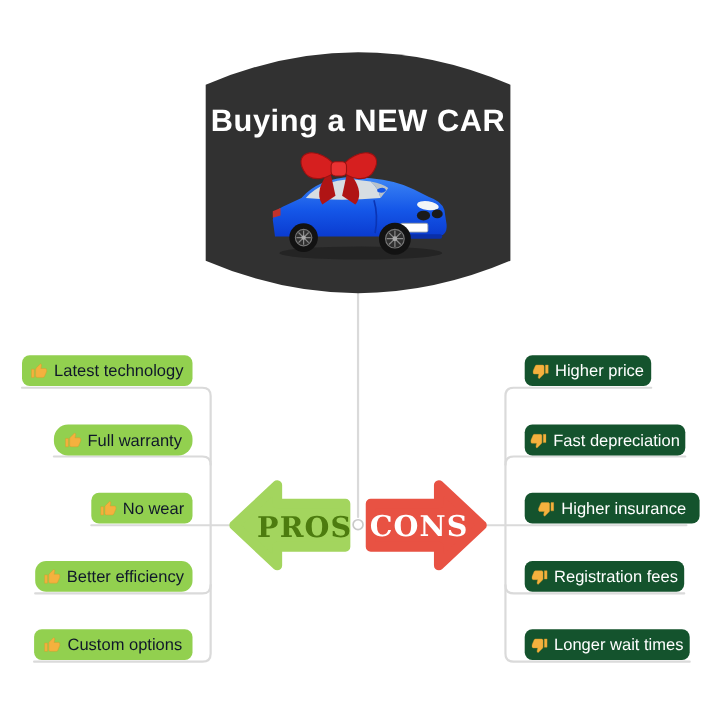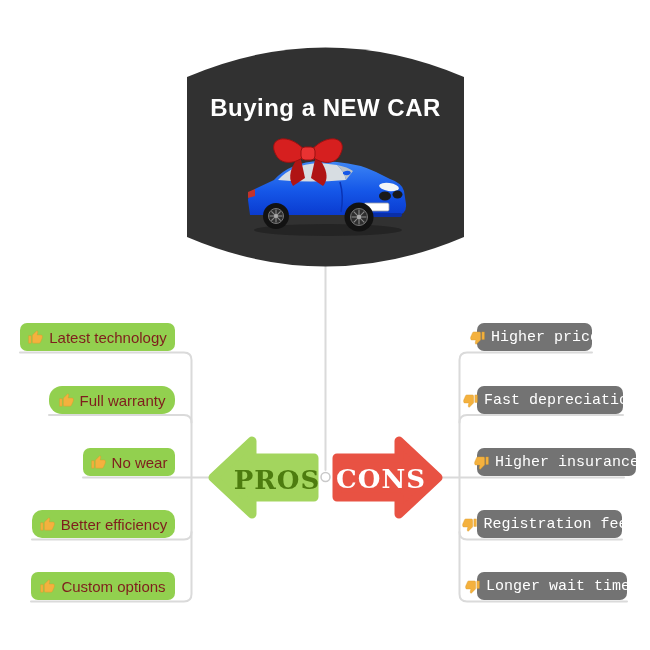--- a/index.html
+++ b/index.html
@@ -5,35 +5,35 @@
   html,body{margin:0;padding:0;background:#ffffff;}
   #canvas{
     position:relative;width:650px;height:650px;background:#ffffff;overflow:hidden;
     font-family:"Liberation Sans",sans-serif;
   }
   #layer{position:absolute;left:0;top:0;}
   .arrow-pros{fill:#a3d55e;stroke:#a3d55e;stroke-width:9;stroke-linejoin:round;}
   .arrow-cons{fill:#e85243;stroke:#e85243;stroke-width:9;stroke-linejoin:round;}
   .root-title{
     position:absolute;left:187px;top:94px;width:277px;text-align:center;
-    font-size:24px;font-weight:700;color:#ffffff;letter-spacing:.5px;
+    font-size:28px;font-weight:700;color:#ffffff;letter-spacing:.5px;
   }
   .car{position:absolute;left:240px;top:128px;width:172px;height:112px;}
   .arrow-label{
     position:absolute;transform:translate(-50%,-50%);
     font-family:"DejaVu Serif",serif;font-weight:700;font-size:26px;letter-spacing:1px;
   }
   #pros-label{left:277px;top:480px;color:#4d7c0f;}
   #cons-label{left:381px;top:479px;color:#ffffff;}
   .node{
     position:absolute;display:flex;align-items:center;justify-content:center;gap:6px;
     height:28px;border-radius:7px;font-size:15px;white-space:nowrap;box-sizing:border-box;
   }
-  .pros-node{background:#92d04f;color:#7f1d1d;}
-  .cons-node{background:#737373;color:#ffffff;font-family:Liberation Mono, monospace;}
+  .pros-node{background:#92d04f;color:#0f172a;}
+  .cons-node{background:#14532d;color:#ffffff;}
   .thumb{display:flex;align-items:center;}
   .thumb svg{display:block;}
   
   .n-l1{right:475px;bottom:299px;width:155px;}
   .n-l2{right:475px;bottom:236px;width:126px;border-radius:13px;}
   .n-l3{right:475px;bottom:174px;width:92px;}
   .n-l4{right:475px;bottom:112px;width:143px;border-radius:10px;}
   .n-l5{right:475px;bottom:50px;width:144px;margin-left:45px;}
   
   .n-r1{left:477px;bottom:299px;width:115px;}

